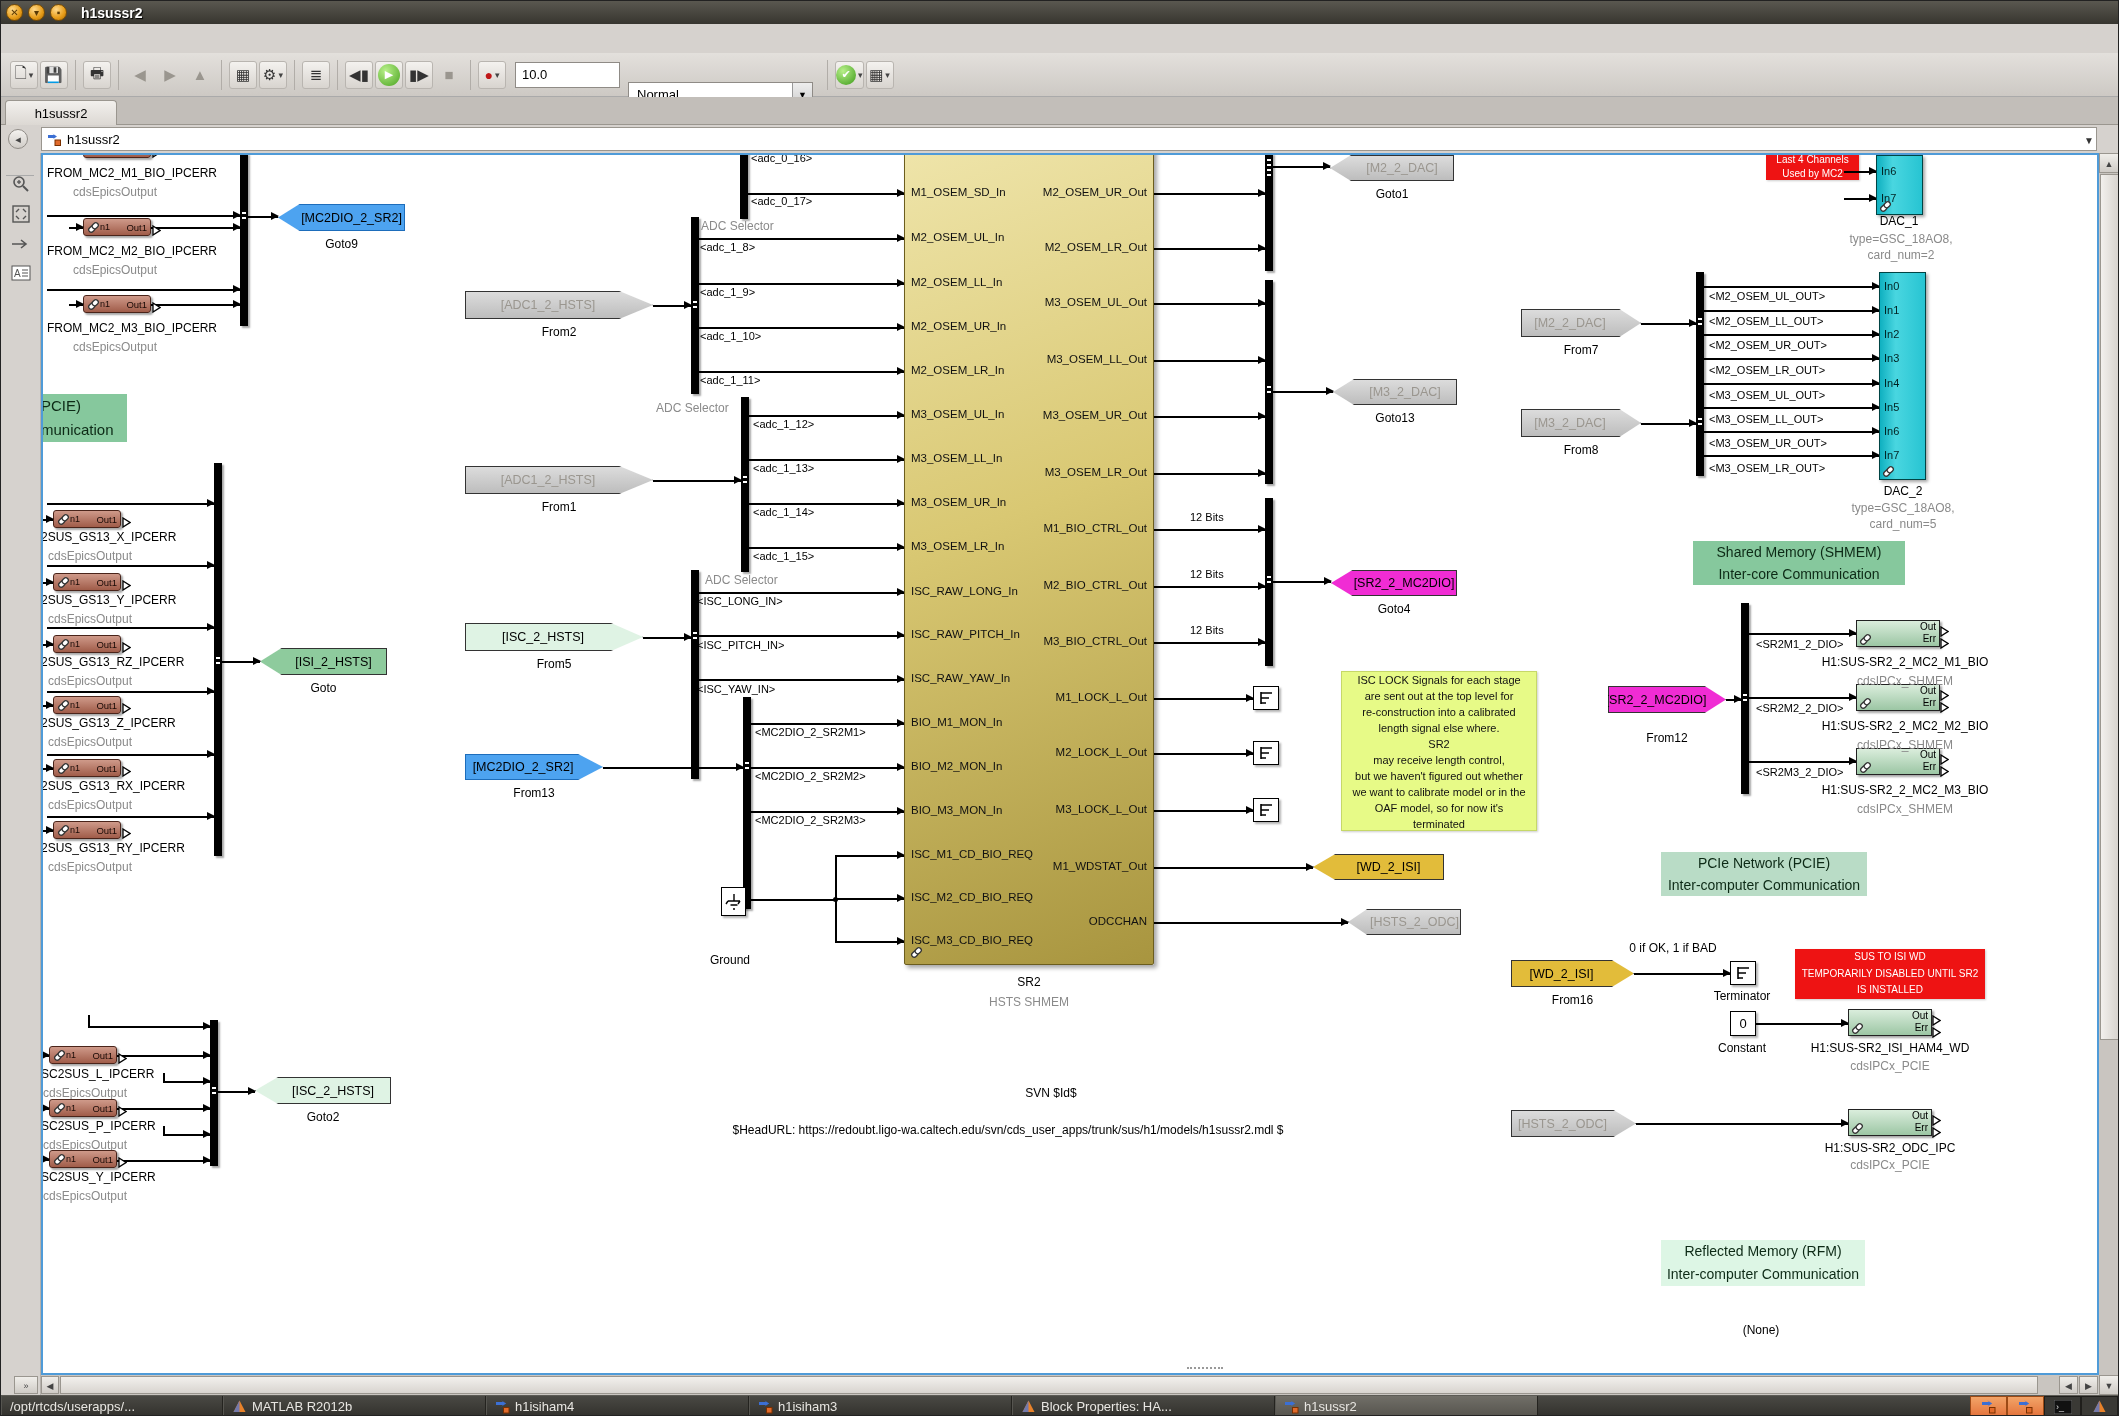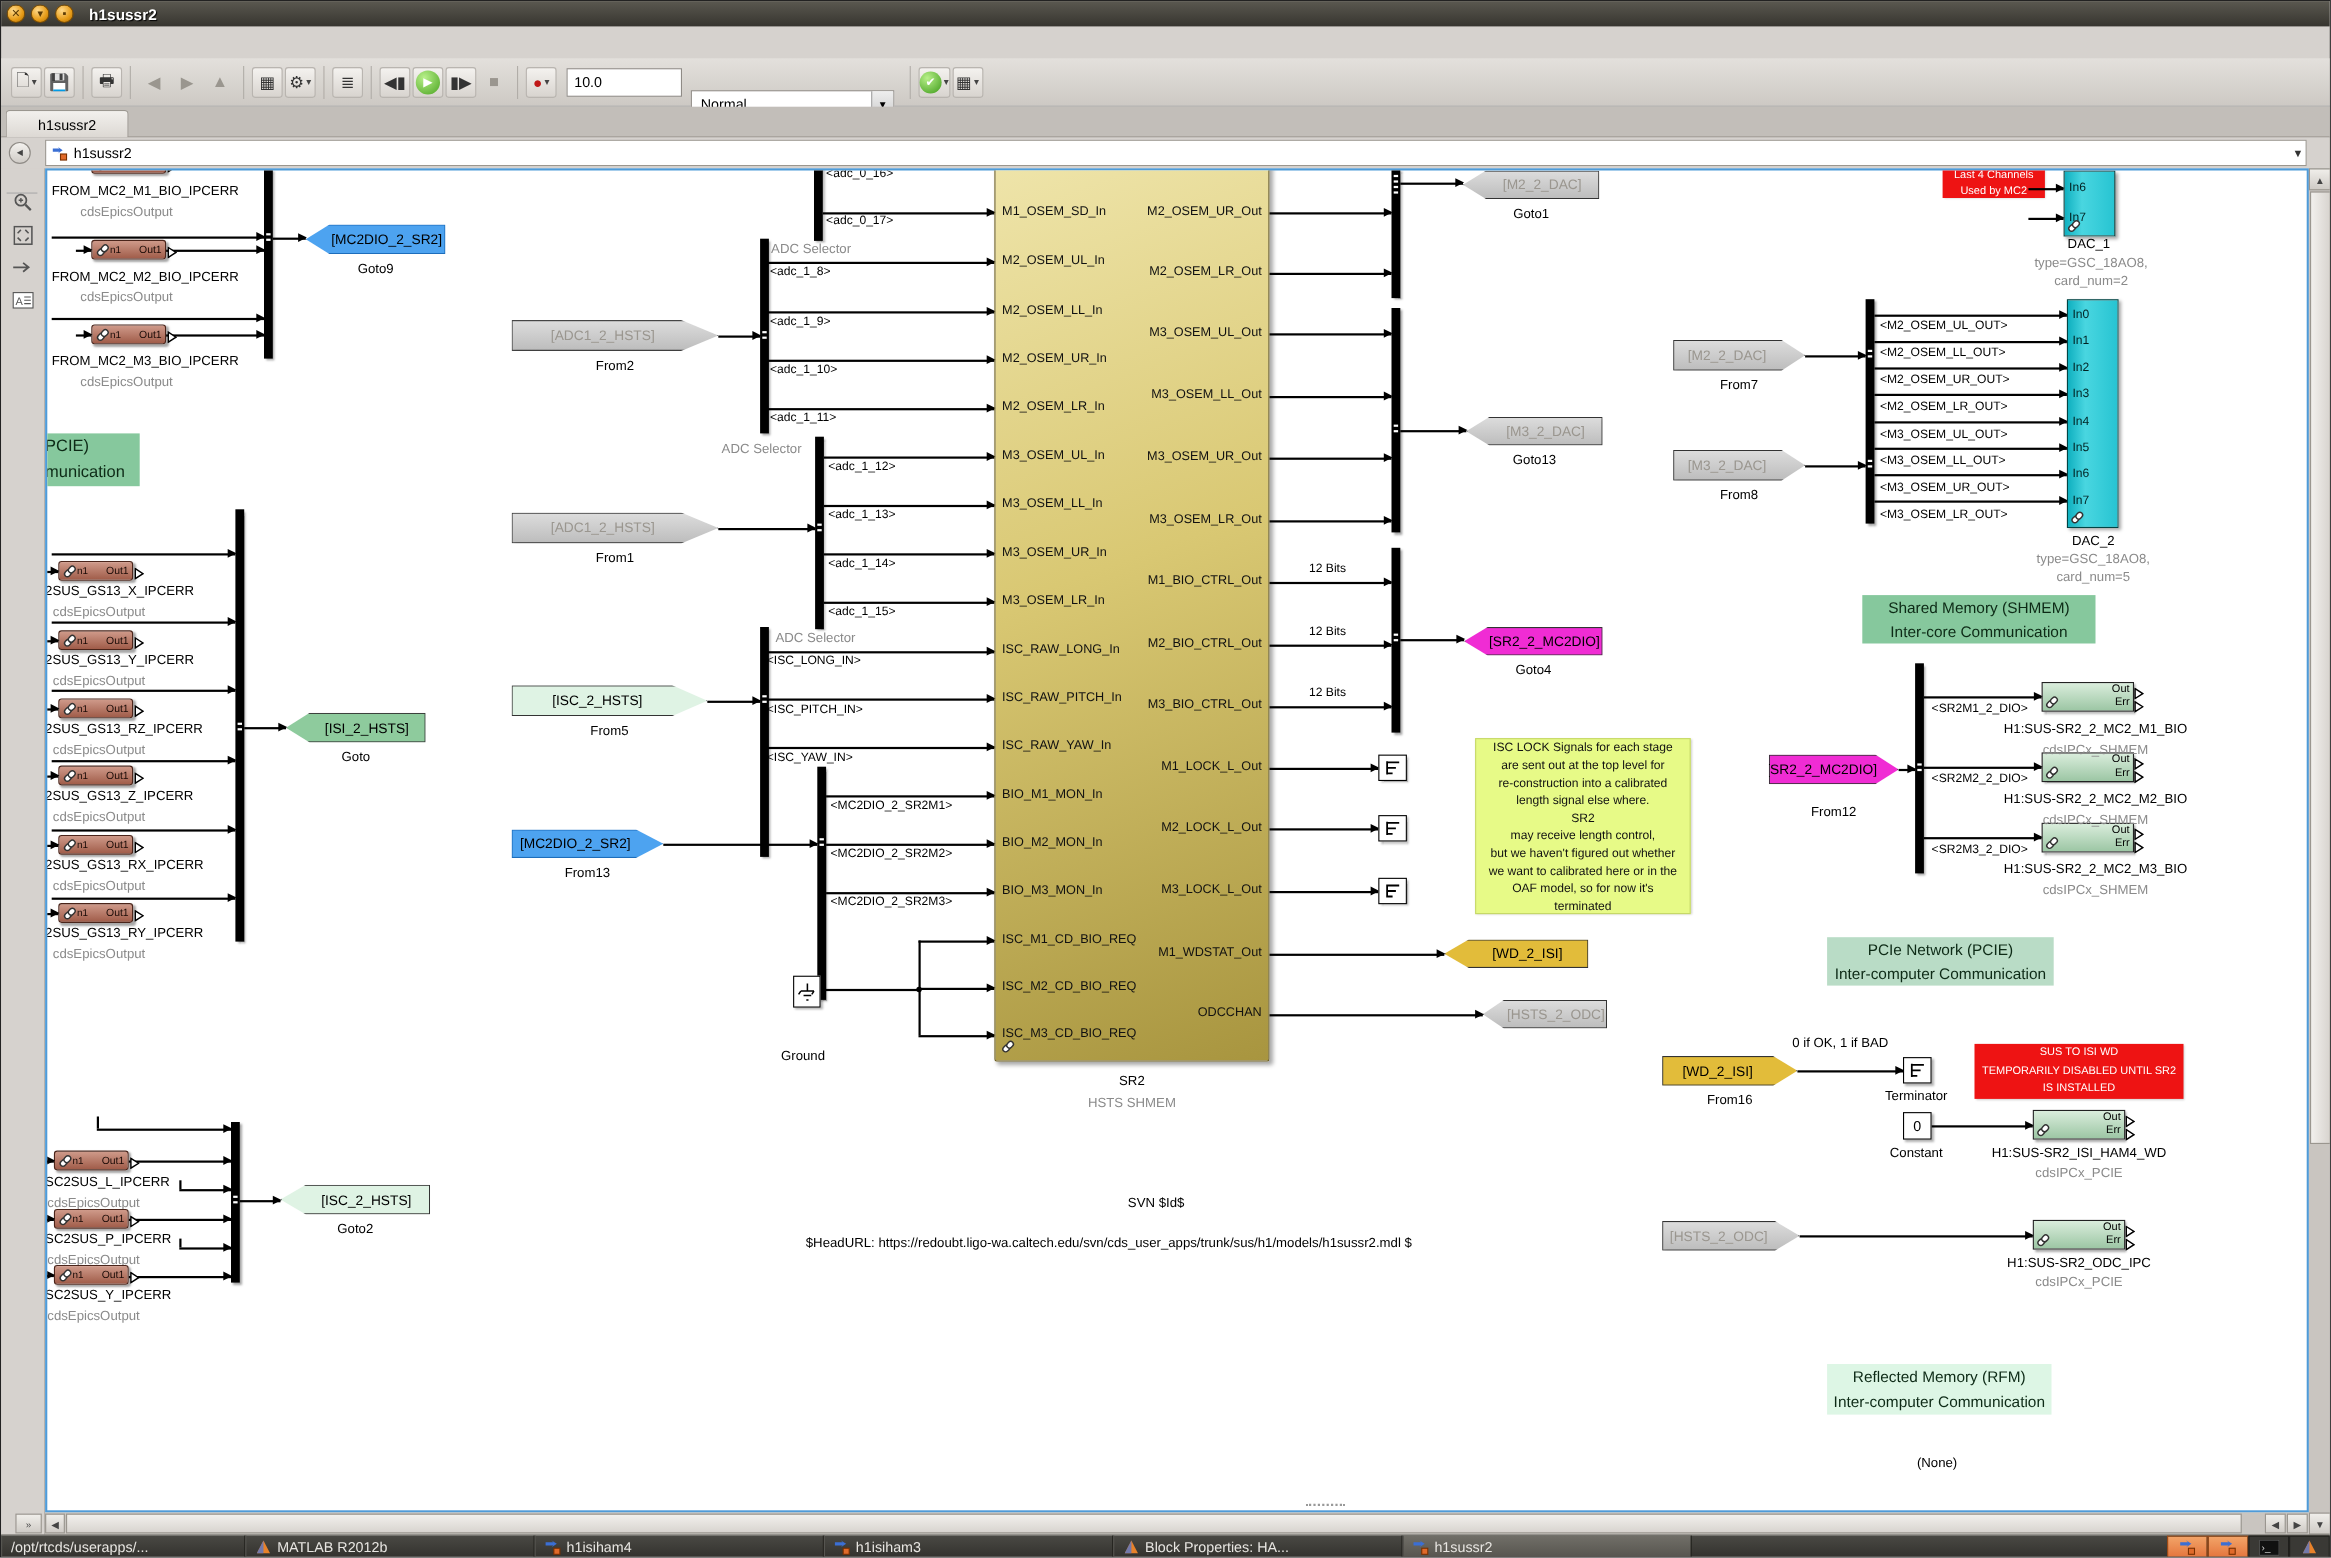--- a/index.html
+++ b/index.html
@@ -241,21 +241,21 @@
         <div>IS INSTALLED</div>
       </div>
       <div class="note yellow" style="position: absolute; left: 1298px; top: 516px; width: 196px; height: 160px; font-size: 11px; line-height: 16px;">
         <div>ISC LOCK Signals for each stage</div>
         <div>are sent out at the top level for</div>
         <div>re-construction into a calibrated</div>
         <div>length signal else where.</div>
         <div>SR2</div>
         <div>may receive length control,</div>
         <div>but we haven't figured out whether</div>
-        <div>we want to calibrated here or in the</div>
+        <div>we want to calibrate model or in the</div>
         <div>OAF model, so for now it's</div>
         <div>terminated</div>
       </div>
       <div class="wi" style="position: absolute; left: 4px; top: 60px; width: 193px; height: 1.5px;">
         <div class="arr" style="right: -1px; top: -3.8px;"></div>
       </div>
       <div class="wi" style="position: absolute; left: 4px; top: 134px; width: 193px; height: 1.5px;">
         <div class="arr" style="right: -1px; top: -3.8px;"></div>
       </div>
       <div class="wi" style="position: absolute; left: 108px; top: 72px; width: 89px; height: 1.5px;">

